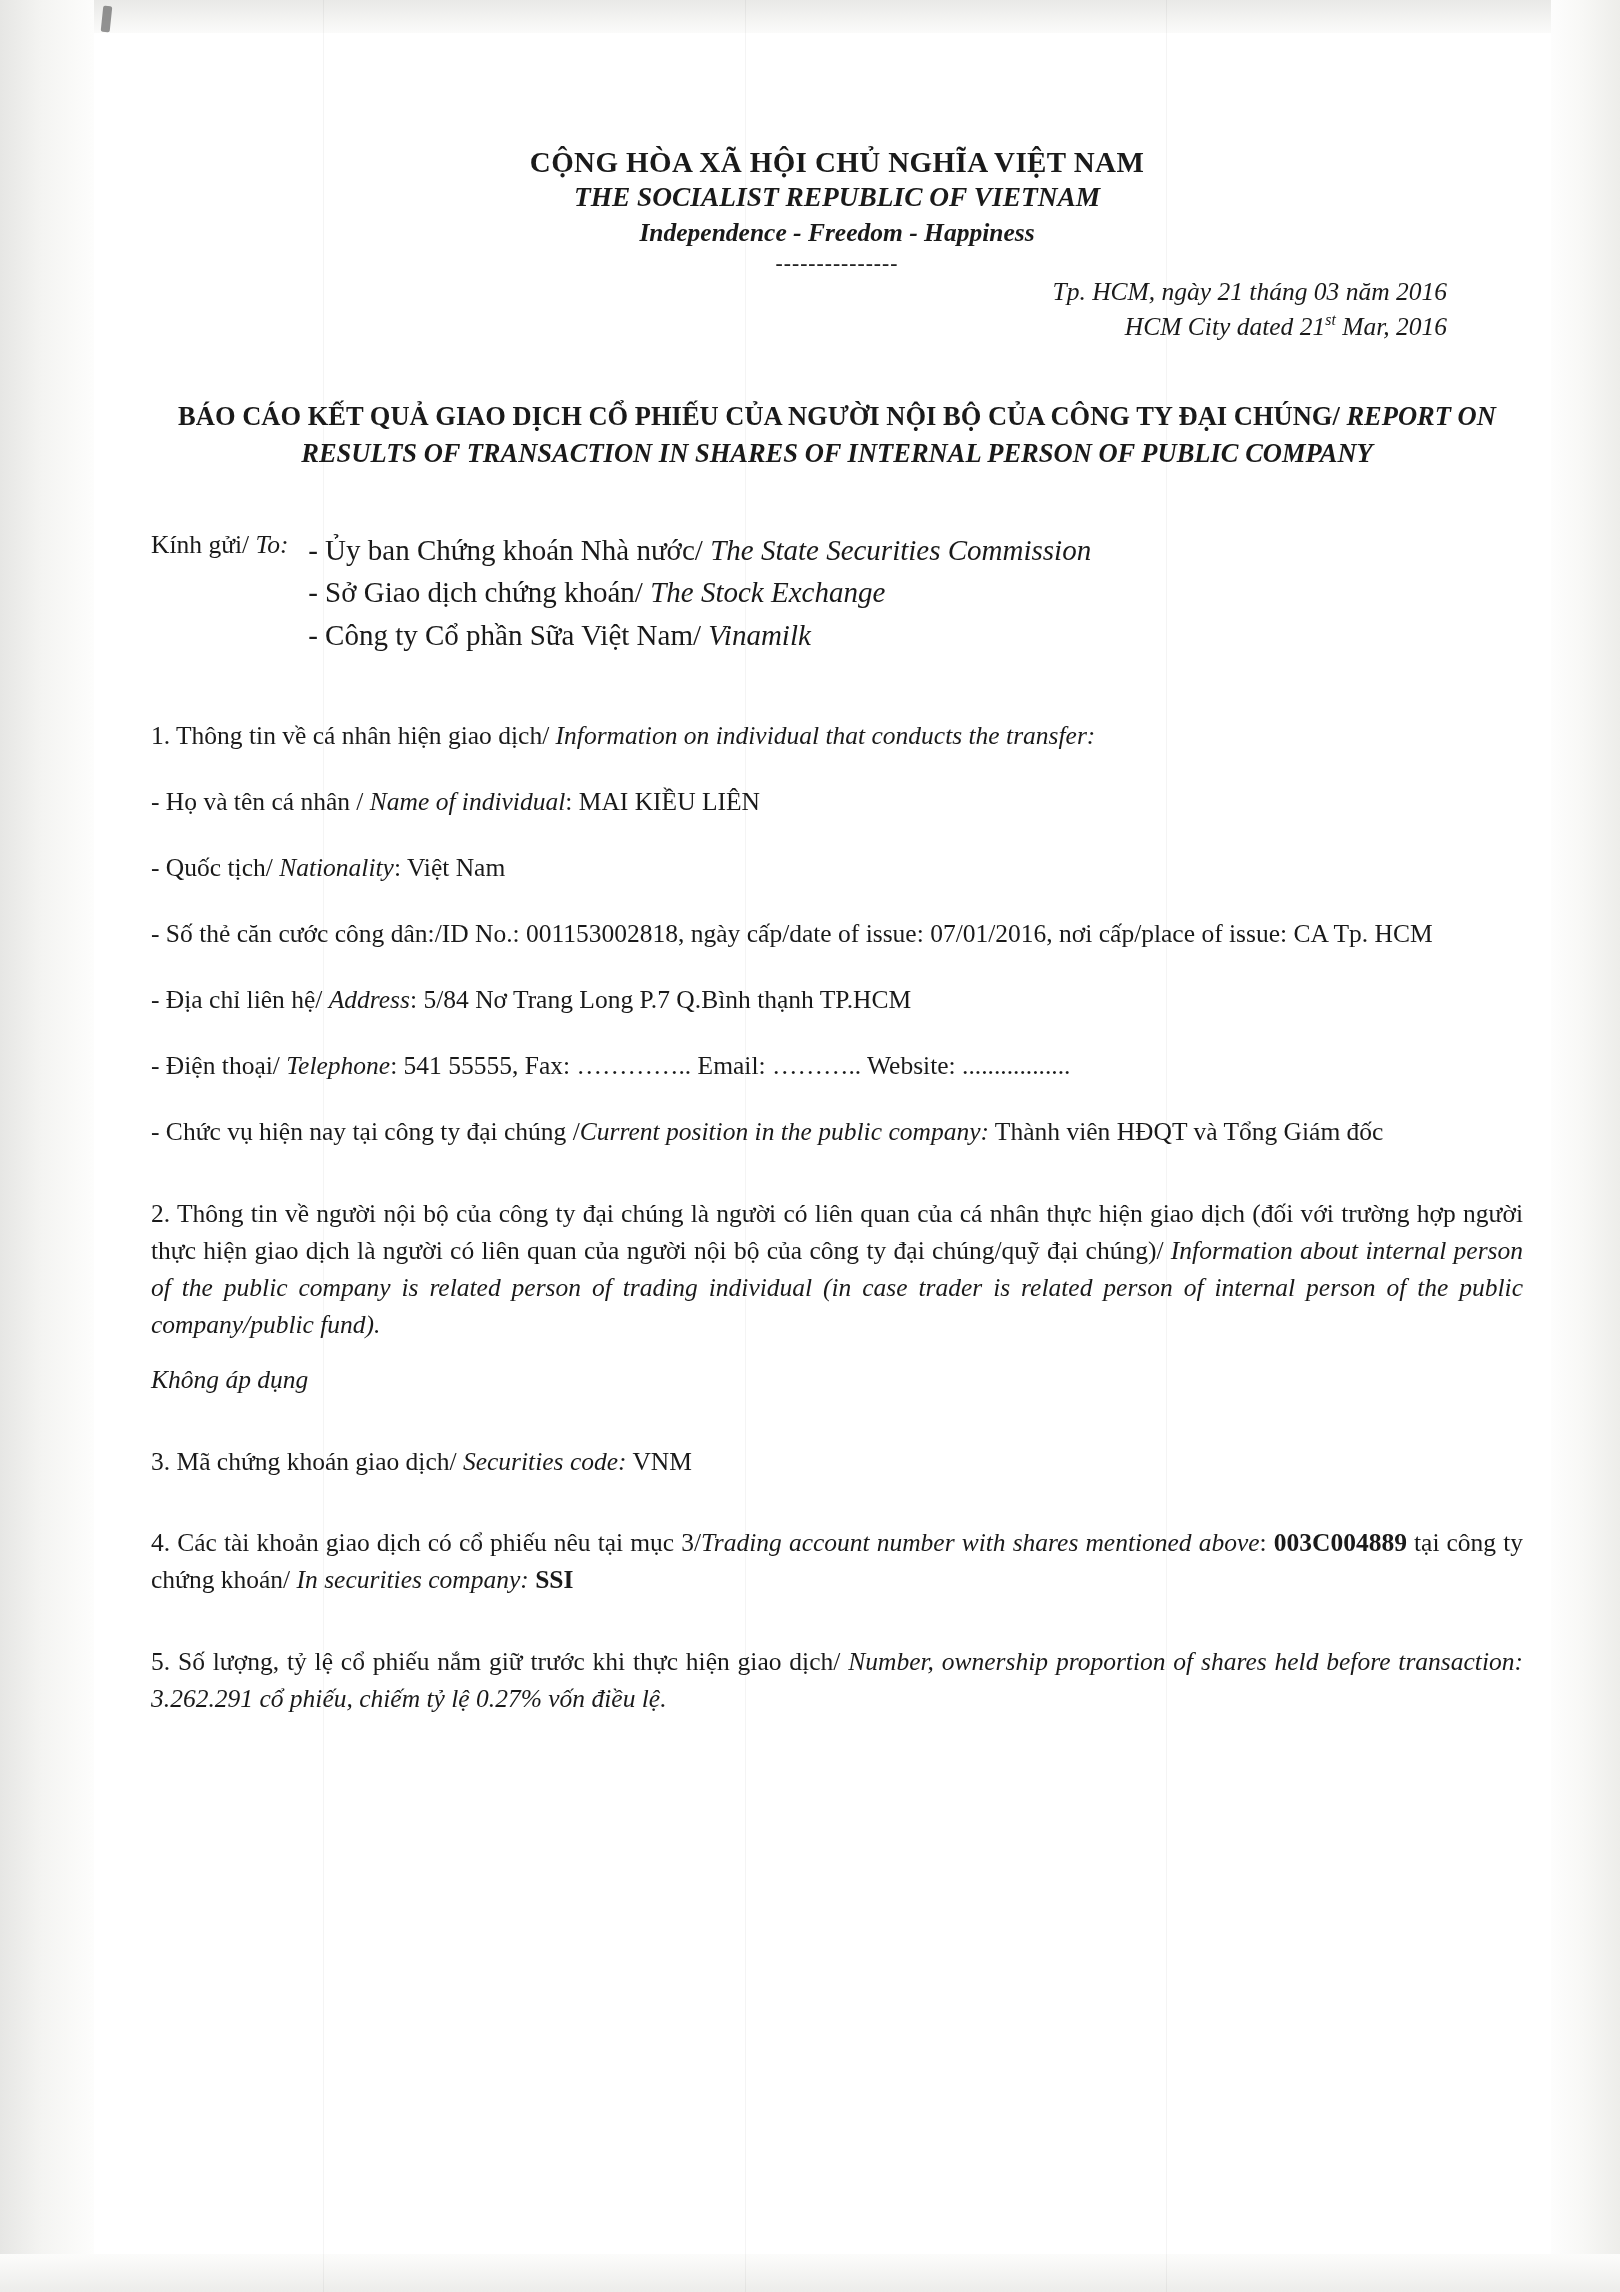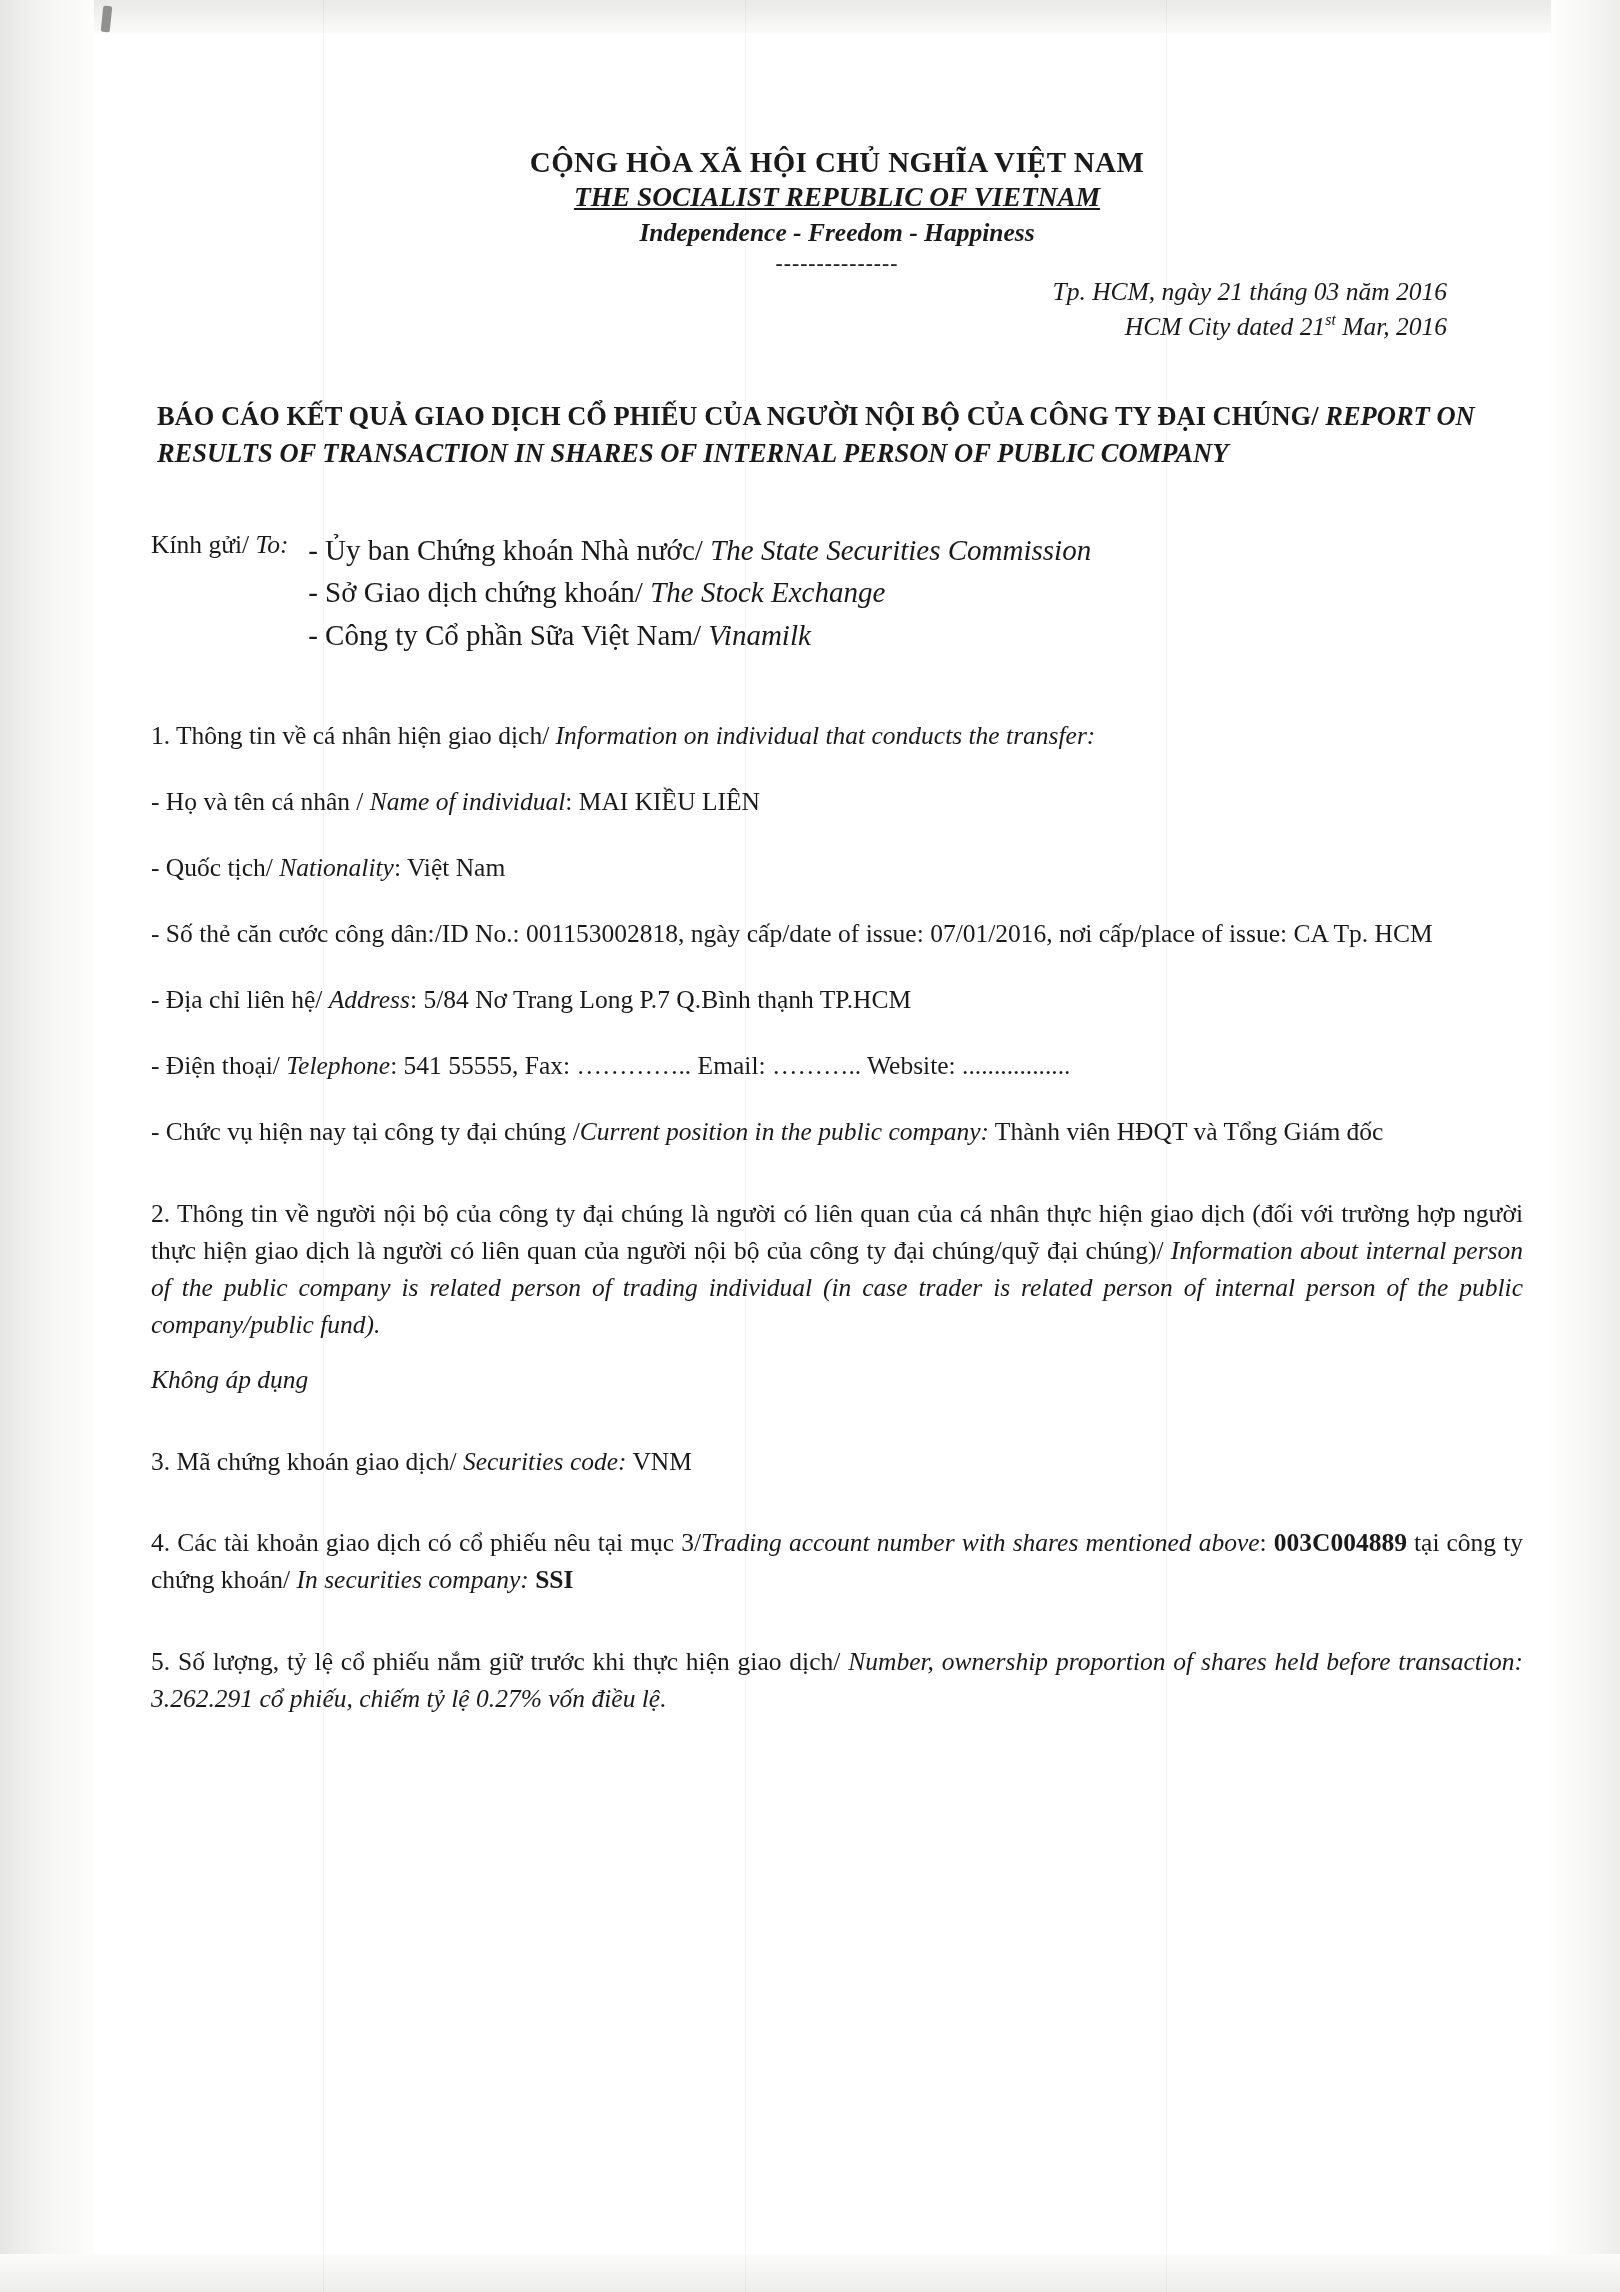--- a/index.html
+++ b/index.html
@@ -88,21 +88,20 @@
   .natl-line2 {
     font-size: 26.5px;
     font-weight: bold;
     line-height: 1.3;
   }
   .natl-line3 {
     font-size: 27.4px;
     font-weight: bold;
     font-style: italic;
     line-height: 1.3;
-    text-decoration: underline;
   }
   .natl-line4 {
     font-size: 25.5px;
     font-weight: bold;
     font-style: italic;
     line-height: 1.3;
   }
   .divider {
     margin: 3.9px auto 0;
     font-size: 21.6px;
@@ -121,21 +120,21 @@
     line-height: 1.34;
   }
   .date-block sup {
     font-size: 0.62em;
     vertical-align: super;
   }
 
   
   .doc-title {
     margin-top: 55px;
-    text-align: left;
+    text-align: center;
     font-weight: bold;
     font-size: 26.5px;
     line-height: 1.38;
     padding: 0 5.9px;
   }
   .doc-title .vn { font-style: normal; }
   .doc-title .en { font-style: italic; }
 
   
   .recipients {

